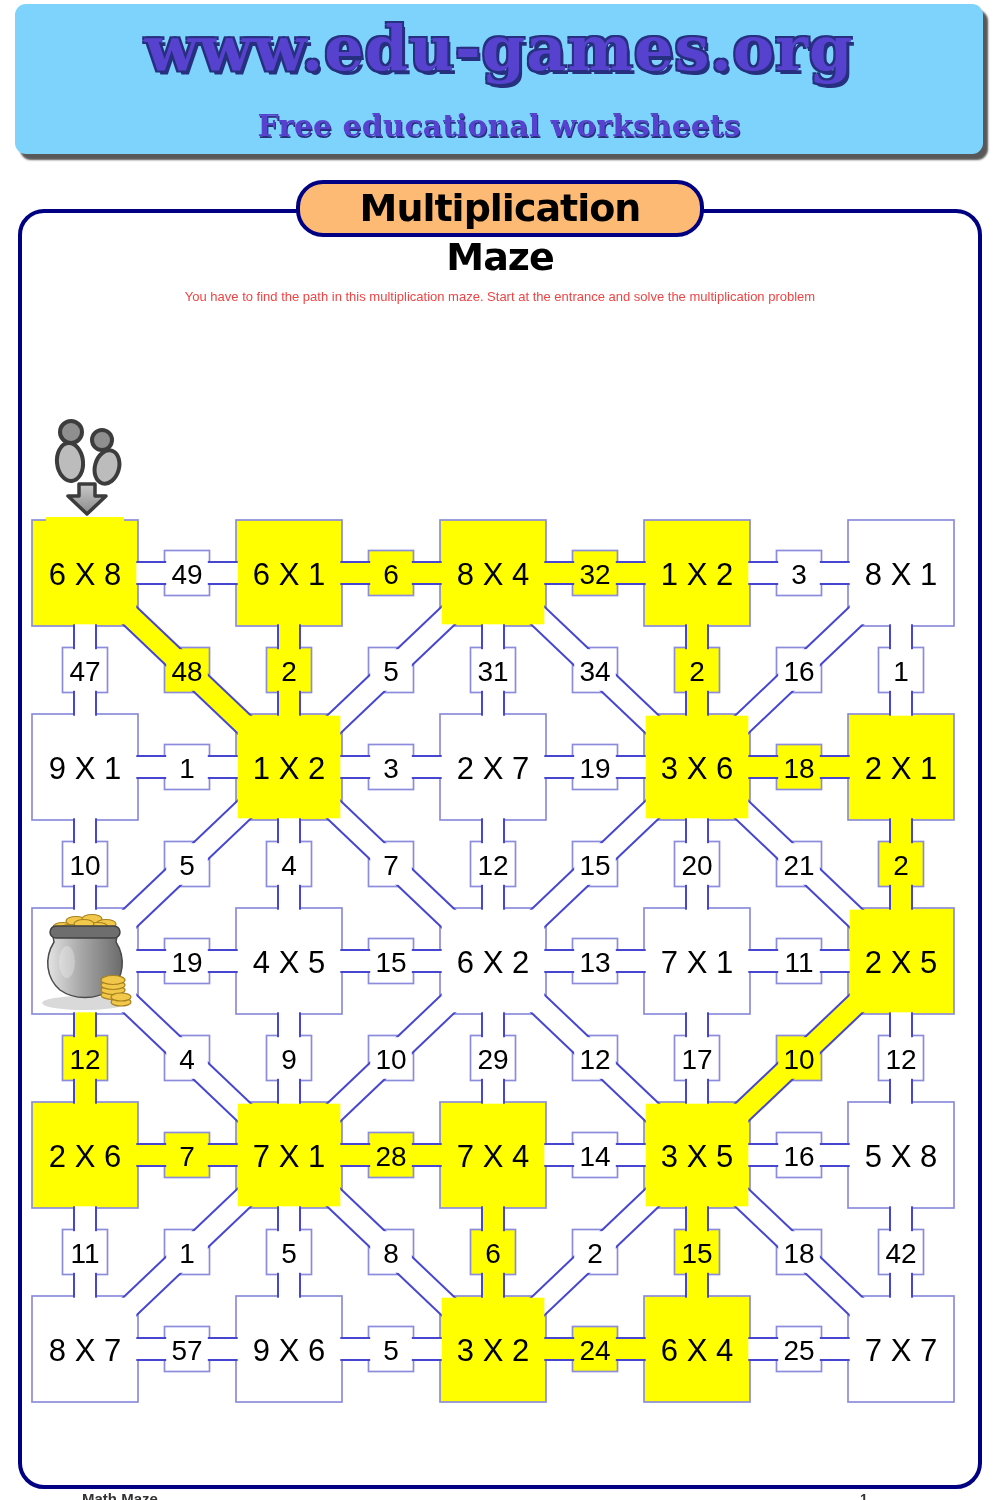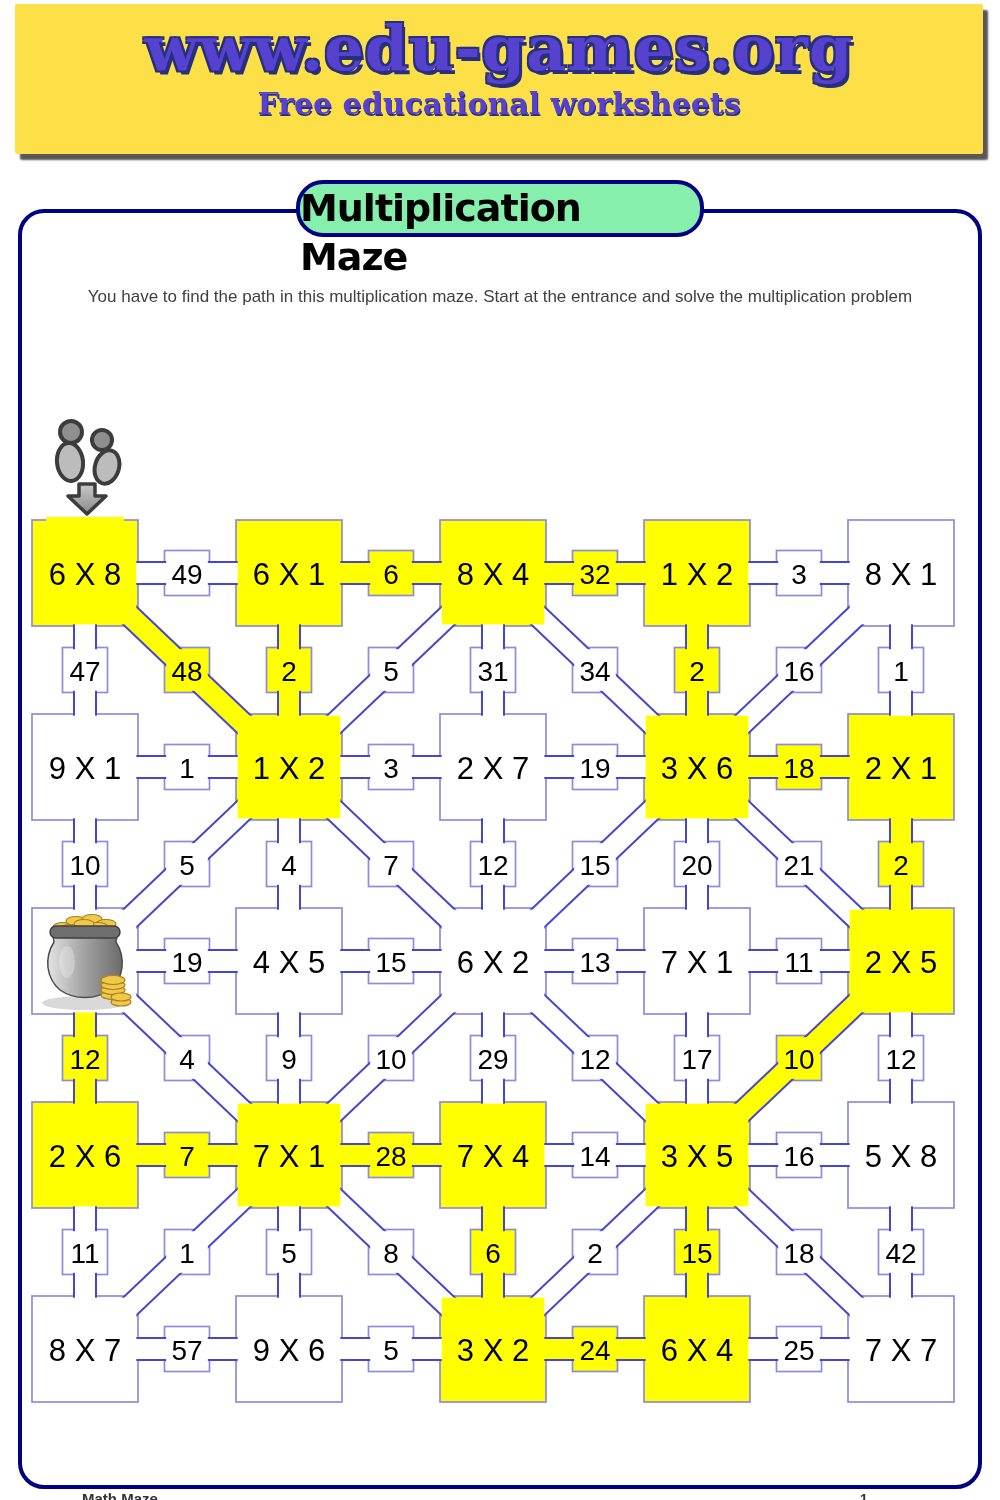--- a/index.html
+++ b/index.html
@@ -3,51 +3,51 @@
 <meta charset="utf-8">
 <style>
   html,body{margin:0;padding:0;}
   body{
     width:1000px;height:1500px;position:relative;overflow:hidden;
     background:#ffffff;font-family:"Liberation Sans",sans-serif;
   }
   
   .site-header{
     position:absolute;left:15px;top:4px;width:968px;height:150px;
-    background:#fde047;border-radius:2px;
+    background:#7dd3fc;border-radius:11px;
     box-shadow:5px 6px 2px rgba(70,70,70,.9);
     text-align:center;
   }
   .site-title{
     margin-top:10px;
     font-family:"DejaVu Serif",serif;font-weight:bold;
     font-size:62px;line-height:70px;color:#5742cf;letter-spacing:1px;
     text-shadow:-2px -2px 0 #27307f,2px -2px 0 #27307f,-2px 2px 0 #27307f,3px 4px 0 #27307f;
   }
   .site-tagline{
-    margin-top:2px;
+    margin-top:24px;
     font-family:"DejaVu Serif",serif;font-weight:bold;
     font-size:30px;color:#5742cf;
     text-shadow:1px 2px 0 #27307f;
   }
   
   .main-box{
     position:absolute;left:18px;top:209px;width:956px;height:1272px;
     border:4px solid #000082;border-radius:26px;background:#ffffff;
   }
   .title-badge{
     position:absolute;left:50%;transform:translateX(-50%);top:180px;
-    width:400px;height:49px;background:#86efac;
+    width:400px;height:49px;background:#fdba74;
     border:4px solid #000082;border-radius:27px;z-index:6;
-    text-align:left;font-size:38px;line-height:49px;font-weight:bold;
+    text-align:center;font-size:38px;line-height:49px;font-weight:bold;
     font-family:"DejaVu Sans",sans-serif;letter-spacing:-1px;color:#000;
   }
   .instructions{
     position:absolute;left:40px;right:40px;top:286px;z-index:3;
-    text-align:center;font-size:17px;line-height:21px;color:#404040;
+    text-align:center;font-size:13px;line-height:21px;color:#ef4444;
   }
   .maze-svg{position:absolute;left:0;top:0;width:1000px;height:1500px;z-index:4;}
   .maze-svg text{font-family:"Liberation Sans",sans-serif;}
   .footer-line{position:absolute;top:1490px;left:82px;z-index:5;
     font-size:15px;font-weight:bold;color:#333;}
   .footer-page{position:absolute;top:1491px;left:860px;z-index:5;
     font-size:14px;font-weight:bold;color:#333;}
 </style>
 </head>
 <body>

